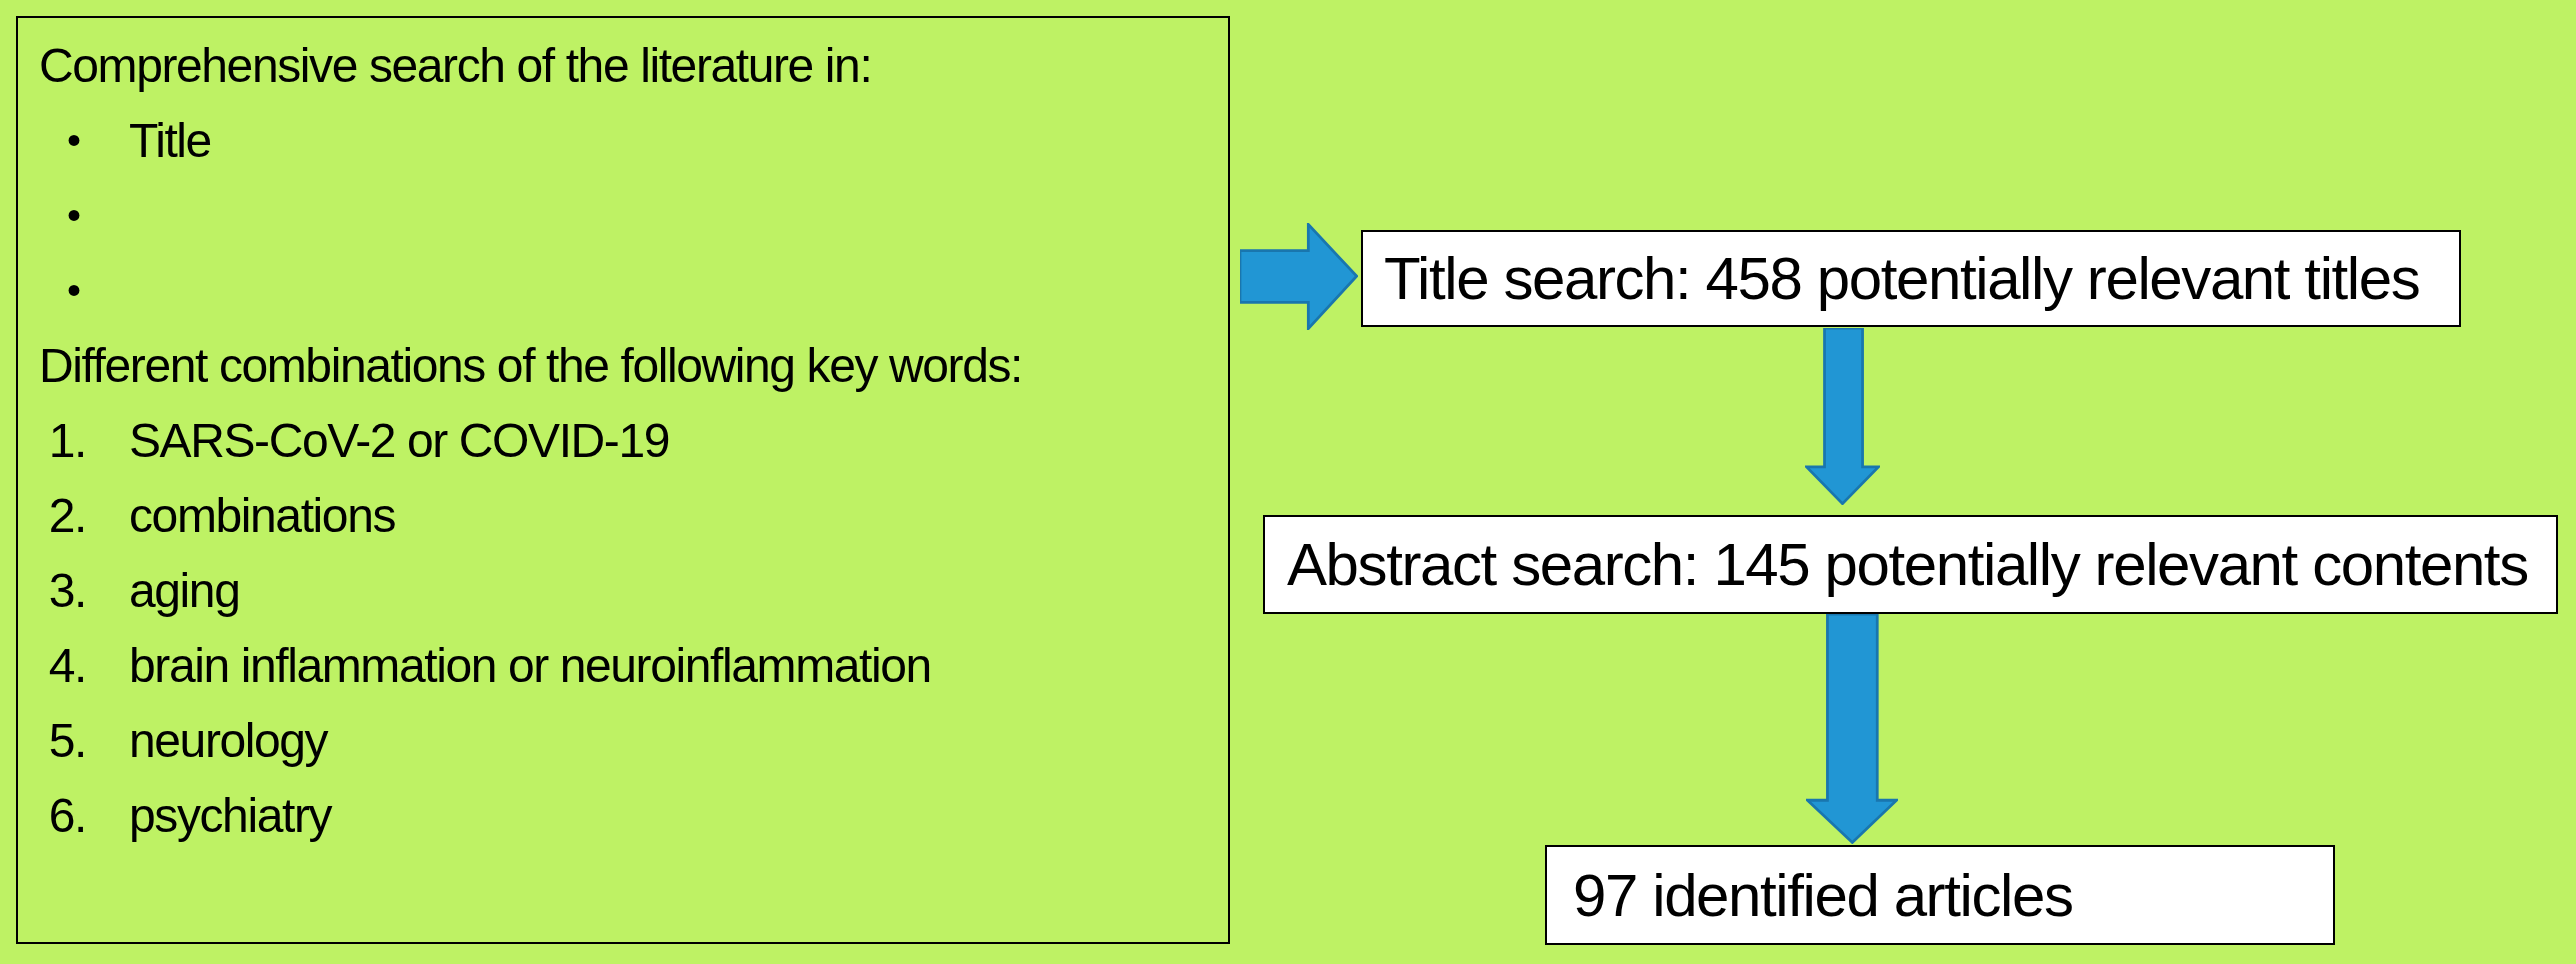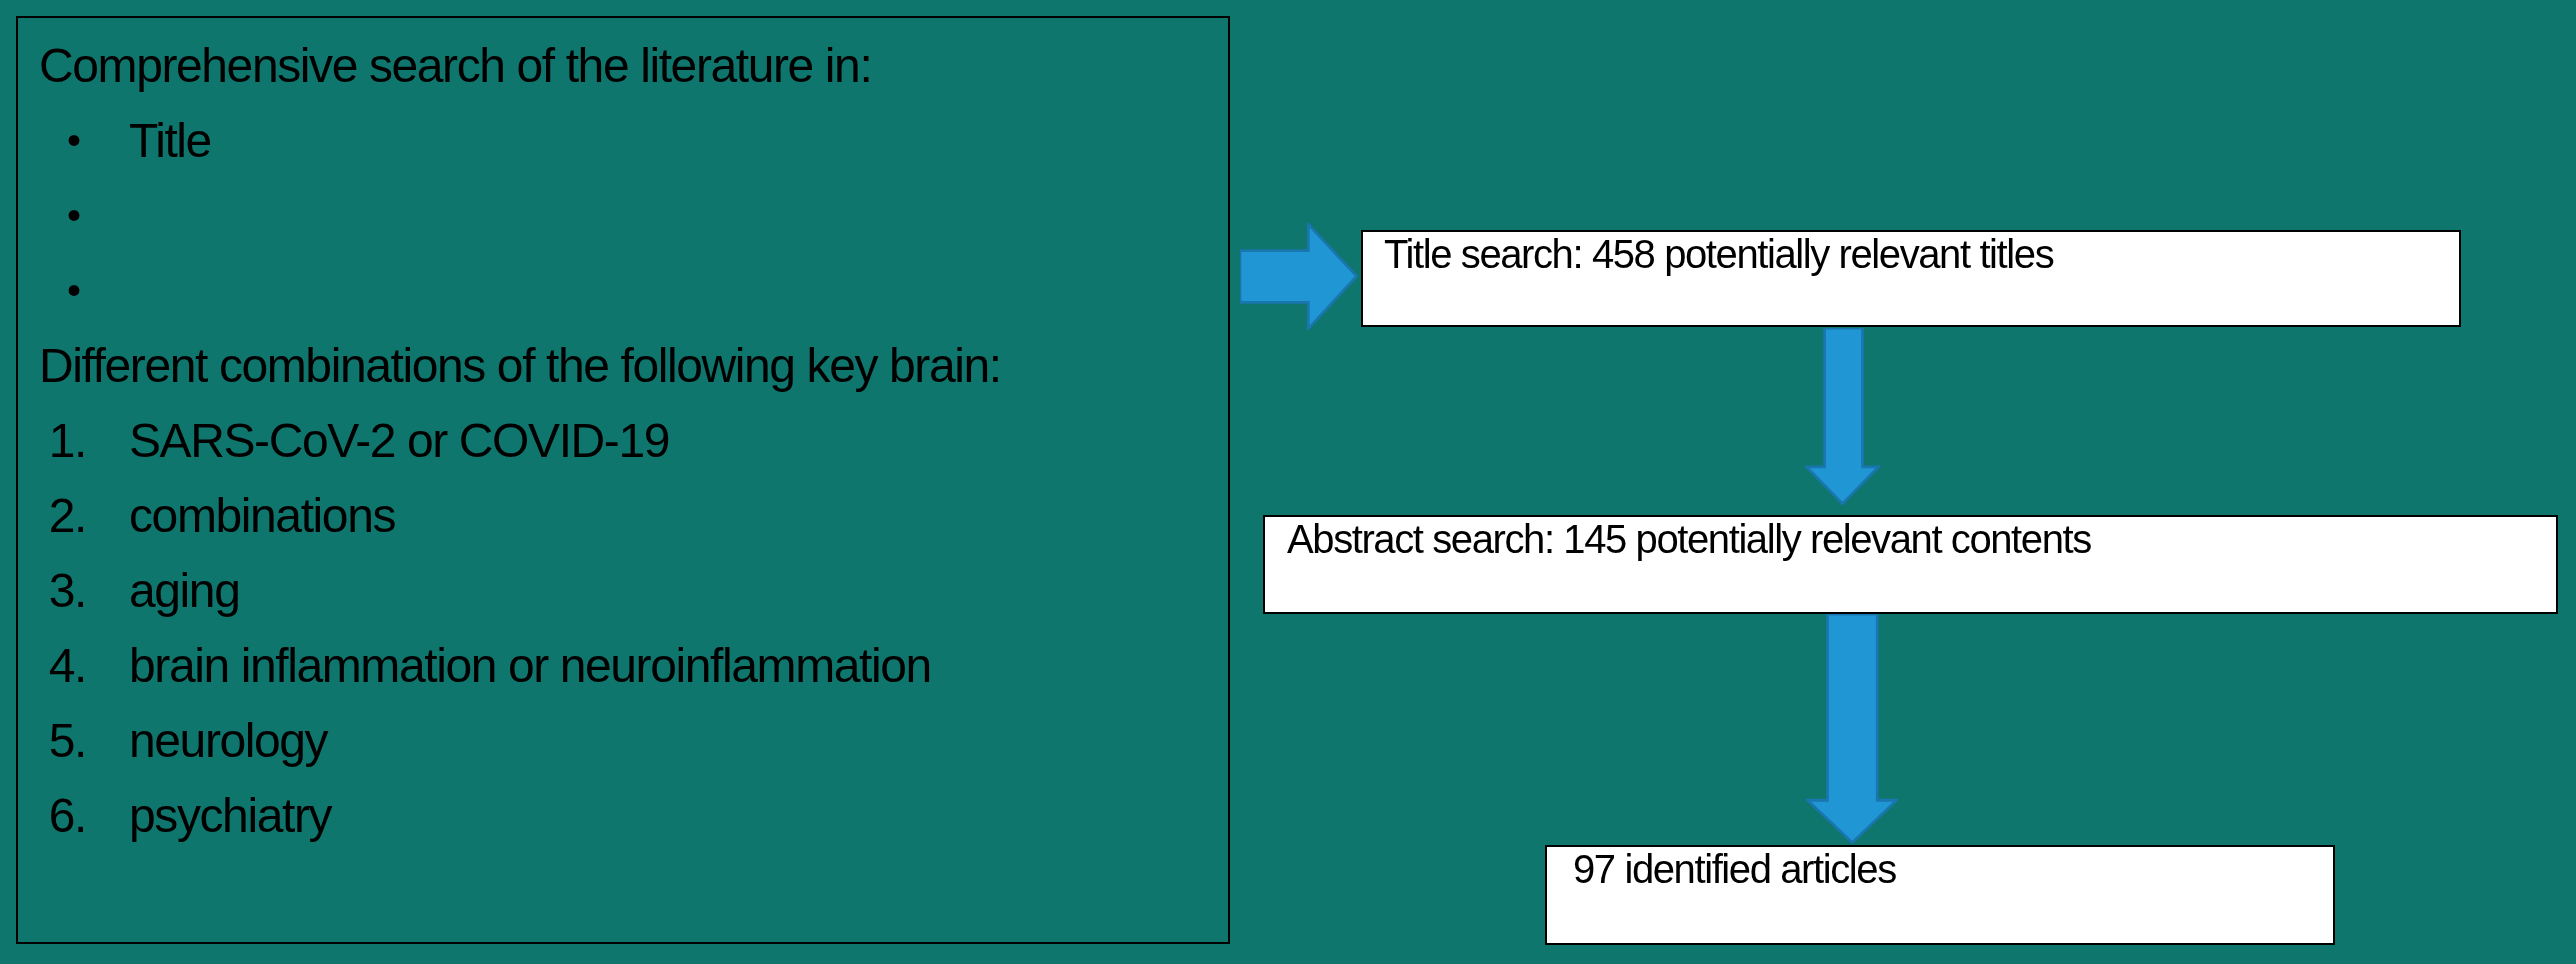--- a/index.html
+++ b/index.html
@@ -4,21 +4,21 @@
 <style>
   html, body {
     margin: 0;
     padding: 0;
     background: #ffffff;
   }
   .canvas {
     position: relative;
     width: 2576px;
     height: 964px;
-    background: #0f766e;
+    background: #bef264;
     font-family: "Liberation Sans", "DejaVu Sans", sans-serif;
     color: #000000;
     overflow: hidden;
   }
 
   
   .left-box {
     position: absolute;
     left: 16px;
     top: 16px;
@@ -44,21 +44,22 @@
   }
   .lb-marker.bullet { padding-left: 28px; font-size: 40px; }
 
   
   .flow-box {
     position: absolute;
     border: 2.8px solid #000000;
     box-sizing: border-box;
     background: #ffffff;
     display: flex;
-    font-size: 40px;
+    align-items: center;
+    font-size: 60px;
     letter-spacing: -1.4px;
     white-space: nowrap;
   }
   .flow-box.step1 { left: 1361px; top: 230px; width: 1100px; height: 97px; padding-left: 21px; }
   .flow-box.step2 { left: 1263px; top: 515px; width: 1295px; height: 99px; padding-left: 22px; }
   .flow-box.step3 { left: 1545px; top: 845px; width: 790px; height: 100px; padding-left: 26px; }
 
   
   .arrow { position: absolute; display: block; }
   .arrow-right { left: 1240px; top: 223px; }
@@ -77,21 +78,21 @@
       <span class="lb-marker bullet">•</span>
       <span>Title</span>
     </div>
     <div class="lb-row">
       <span class="lb-marker bullet">•</span>
     </div>
     <div class="lb-row">
       <span class="lb-marker bullet">•</span>
     </div>
 
-    <div class="lb-wrap">Different combinations of the following key brain:</div>
+    <div class="lb-wrap">Different combinations of the following key words:</div>
 
     <div class="lb-row">
       <span class="lb-marker">1.</span>
       <span>SARS-CoV-2 or COVID-19</span>
     </div>
     <div class="lb-row">
       <span class="lb-marker">2.</span>
       <span>combinations</span>
     </div>
     <div class="lb-row">

